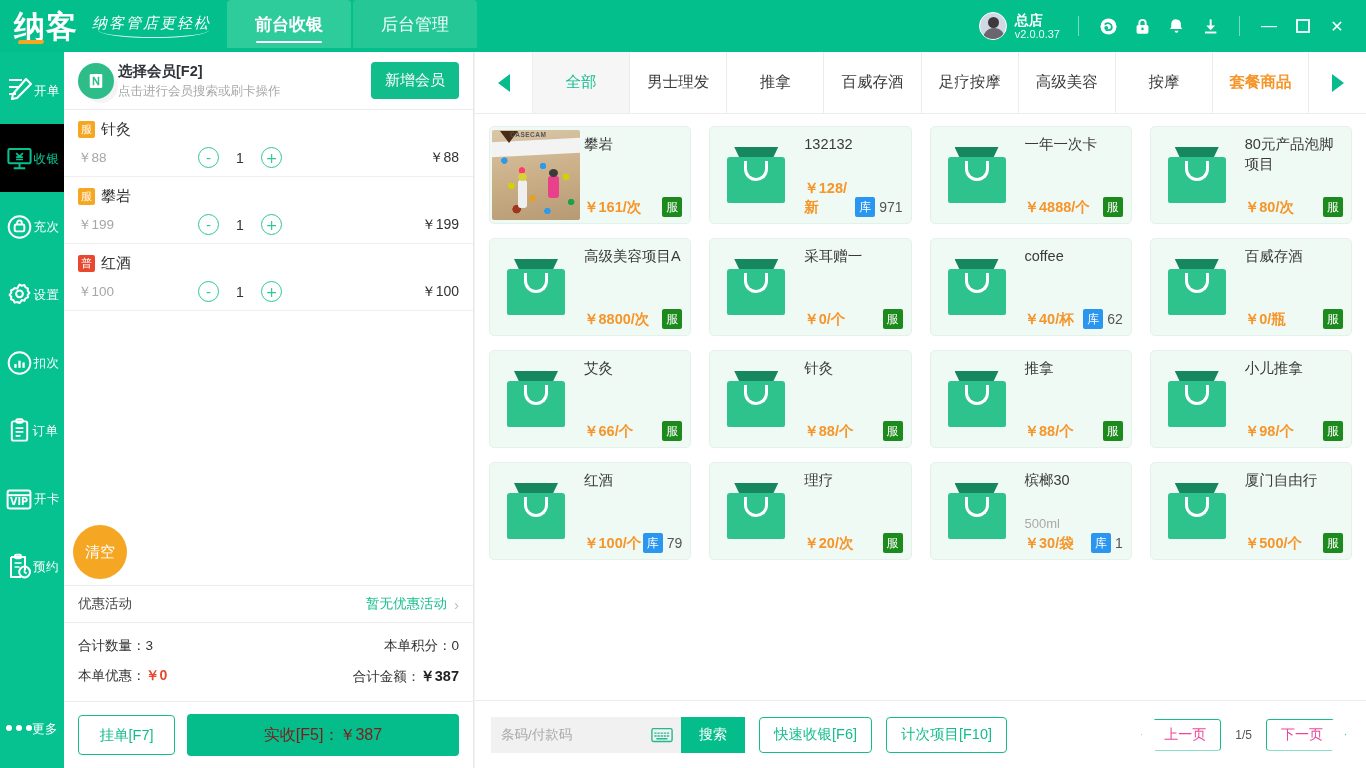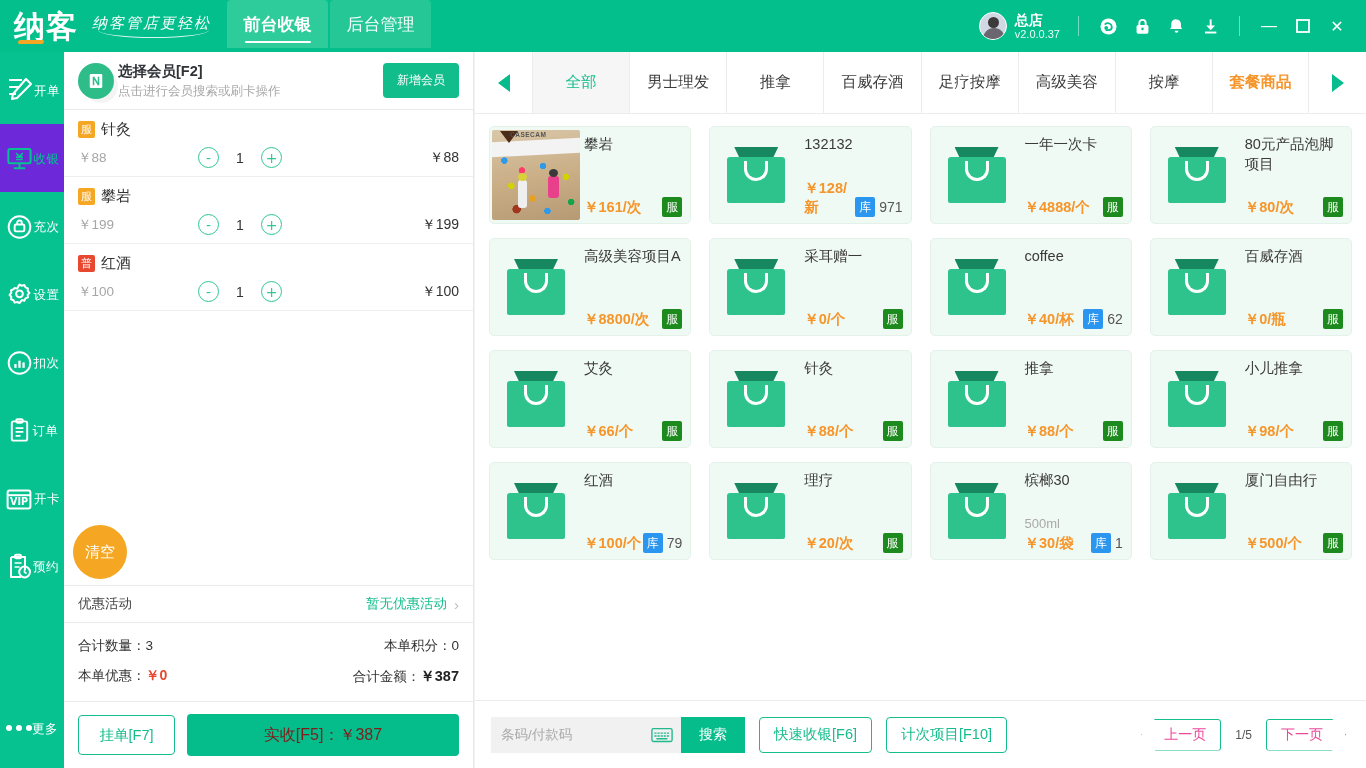--- a/index.html
+++ b/index.html
@@ -32,21 +32,21 @@
     font-family:"Liberation Serif", serif; position:relative; padding-bottom:5px;
     letter-spacing:2px;
   }
   .logo-slogan:after {
     content:""; position:absolute; left:6px; right:2px; bottom:0; height:7px;
     border-bottom:1.5px solid rgba(255,255,255,.85);
     border-radius:0 0 50% 50%/0 0 100% 100%;
   }
   .maintabs { display:flex; align-items:flex-start; margin-left:16px; height:52px; }
   .maintab {
-    height:48px; min-width:101px; padding:0 16px;
+    height:48px; min-width:101px; padding:0 28px;
     display:flex; flex-direction:column; align-items:center; justify-content:center;
     color:#ffffff; font-size:17px; font-weight:bold; cursor:pointer;
     border-radius:4px 4px 0 0; margin-right:2px; position:relative;
   }
   .maintab.active { background:#2ecb9b; }
   .maintab.inactive { background:#26c796; font-weight:normal; color:#f2fffa; }
   .maintab.active .tab-ul {
     position:absolute; bottom:5px; left:50%; transform:translateX(-50%);
     width:66px; height:2.5px; background:#ffffff; border-radius:2px;
   }
@@ -76,21 +76,21 @@
   .rail {
     position:absolute; top:52px; left:0; width:64px; height:716px;
     background:#06c291; display:flex; flex-direction:column; align-items:center;
     padding-top:4px;
   }
   .rail-item {
     width:64px; height:68px; display:flex; flex-direction:row;
     align-items:center; justify-content:center; cursor:pointer;
     color:#ffffff; position:relative;
   }
-  .rail-item.active { background:#6d28d9; color:#06c291; }
+  .rail-item.active { background:#000000; color:#06c291; }
   .rail-label { font-size:12.5px; margin-top:3px; letter-spacing:.5px; }
   .rail-icon { height:30px; display:flex; align-items:flex-end; justify-content:center; }
   .rail-more { margin-top:auto; margin-bottom:6px; }
   .dots { display:flex; gap:4px; height:30px; align-items:center; }
   .dots i { width:6px; height:6px; border-radius:50%; background:#ffffff; display:block; }
 
   
   .cart {
     position:absolute; top:52px; left:64px; width:410px; height:716px;
     background:#ffffff; display:flex; flex-direction:column;
@@ -102,21 +102,21 @@
   }
   .member-ico {
     width:36px; height:36px; border-radius:50%; background:#2ebd89;
     display:flex; align-items:center; justify-content:center; flex:none;
     box-shadow: 5px 5px 0 -1px rgba(0,0,0,0.045);
   }
   .member-txt { margin-left:4px; line-height:1.3; }
   .member-title { font-size:14.5px; font-weight:bold; color:#2f3338; }
   .member-sub { font-size:12.5px; color:#a8a8a8; margin-top:2px; }
   .btn-newmember {
-    margin-left:auto; background:#11bd8b; color:#ffffff; font-size:12px;
+    margin-left:auto; background:#11bd8b; color:#ffffff; font-size:15px;
     border:none; border-radius:4px; padding:9px 14px; cursor:pointer;
     font-family:inherit;
   }
 
   .cart-list { flex:none; }
   .cart-item { border-bottom:1px solid #efefef; padding:10px 14px 8px 14px; }
   .ci-top { display:flex; align-items:center; }
   .badge-sq {
     width:17px; height:17px; border-radius:2px; color:#ffffff; font-size:11px;
     display:flex; align-items:center; justify-content:center; flex:none;

